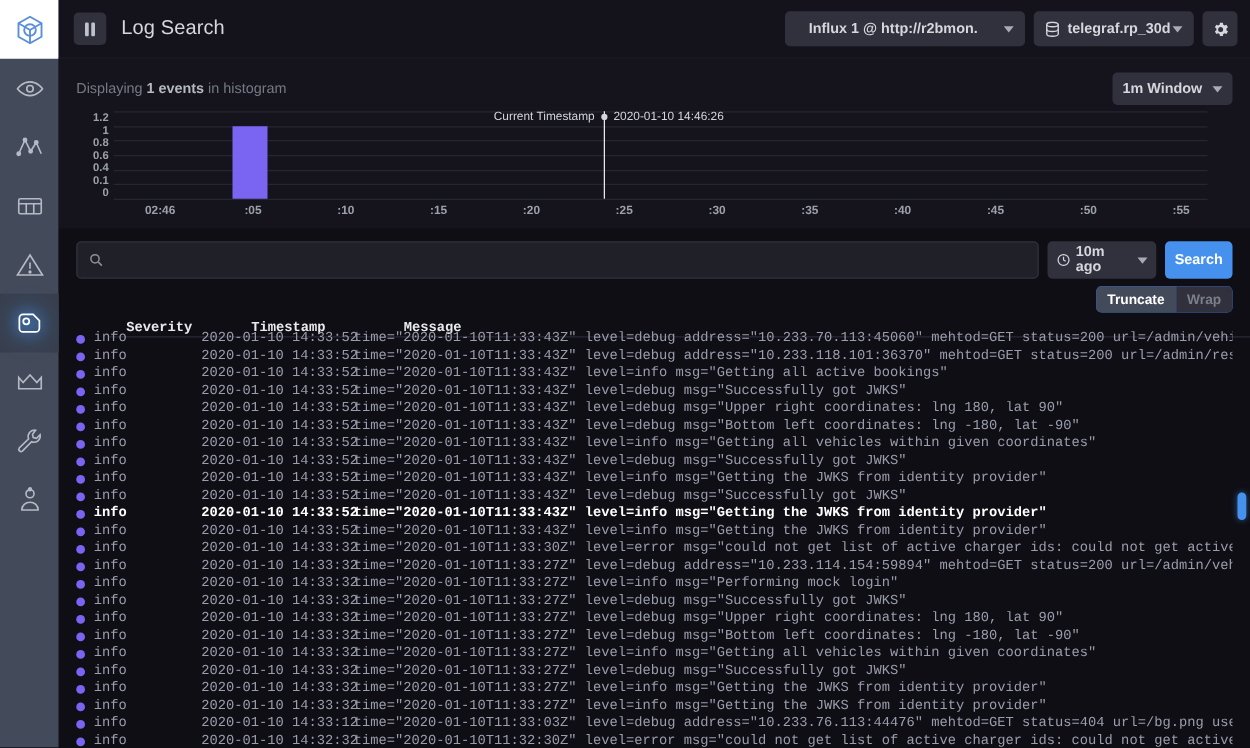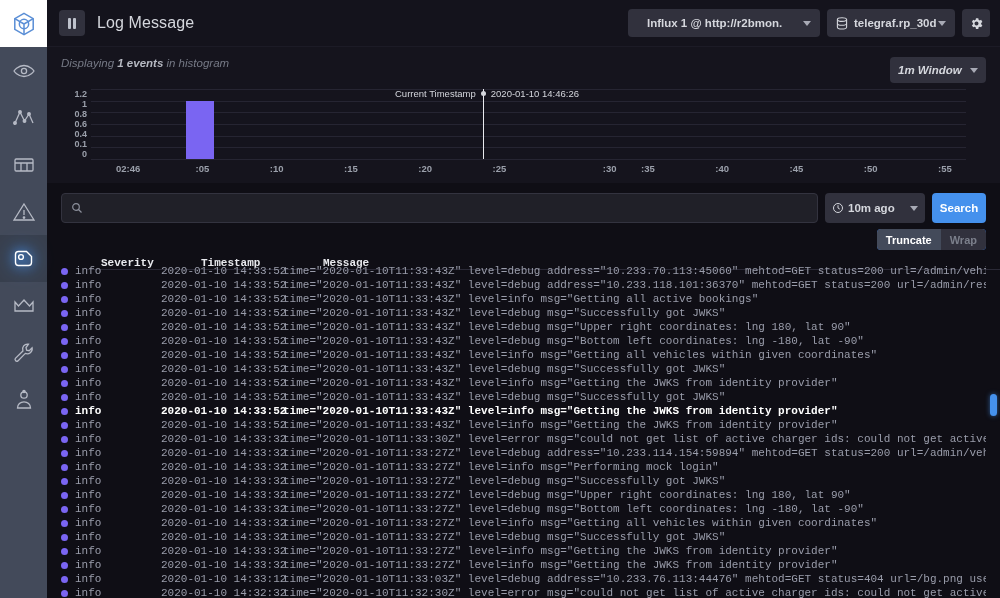--- a/index.html
+++ b/index.html
@@ -65,21 +65,21 @@
   .dd .txt { overflow: hidden; text-overflow: clip; white-space: nowrap; }
   .dd.src .txt { max-width: 160px; }
   .db-icon { margin-right: 6px; flex: 0 0 auto; }
   .gear-btn {
     width: 28px; height: 28px; border-radius: 4px; background: #31313d;
     display: flex; align-items: center; justify-content: center; cursor: pointer;
   }
 
   
   .histo-panel { background: #15141d; padding: 10px 14px 6px 14px; flex: 0 0 auto; }
-  .histo-top { display: flex; align-items: flex-start; height: 28px; font-style: italic; }
+  .histo-top { display: flex; align-items: center; height: 28px; }
   .displaying { font-size: 11.5px; color: #767a86; }
   .displaying b { color: #b6b9c2; }
   .window-dd {
     margin-left: auto; height: 26px; width: 96px; border-radius: 4px; background: #31313d;
     display: flex; align-items: center; padding: 0 8px;
     font-size: 11.5px; font-weight: bold; color: #d5d7dd; cursor: pointer;
   }
   .window-dd .caret {
     margin-left: auto; width: 0; height: 0;
     border-left: 4.5px solid transparent; border-right: 4.5px solid transparent;
@@ -121,21 +121,21 @@
     flex: 1 1 auto; height: 30px; background: #202028;
     border: 1px solid #33333f; border-radius: 4px;
     display: flex; align-items: center; padding: 0 9px; min-width: 0;
   }
   .search-box .ph {
     font-size: 12px; color: #5e626e; font-style: italic; margin-left: 7px;
     flex: 1 1 auto; background: none; border: 0; outline: none;
     font-family: "Liberation Sans", sans-serif;
   }
   .time-dd {
-    height: 30px; width: 100px; background: #31313d; border-radius: 4px;
+    height: 30px; width: 87px; background: #31313d; border-radius: 4px;
     display: flex; align-items: center; padding: 0 7px; gap: 4px;
     font-size: 11.5px; font-weight: bold; color: #d5d7dd; cursor: pointer;
   }
   .time-dd .caret {
     margin-left: auto; width: 0; height: 0;
     border-left: 4px solid transparent; border-right: 4px solid transparent;
     border-top: 5px solid #a8aab5;
   }
   .search-btn {
     height: 30px; width: 54px; border-radius: 4px; background: #4591ed;
@@ -253,21 +253,21 @@
     </div>
   </div>
 
   <div class="main">
 
     <div class="header">
       <div class="pause-btn">
         <i></i>
         <i></i>
       </div>
-      <div class="app-title">Log Message</div>
+      <div class="app-title">Log Search</div>
 
       <div class="header-right">
         <div class="dd src">
           <span class="txt">Influx 1 @ http://r2bmon.</span>
           <span class="caret"></span>
         </div>
         <div class="dd rp">
           <svg class="db-icon" width="12" height="13" viewBox="0 0 12 13" fill="none" stroke="#d5d7dd" stroke-width="1.1">
             <ellipse cx="6" cy="2.6" rx="4.6" ry="1.8"></ellipse>
             <path d="M1.4 2.6v7.6c0 1 2 1.8 4.6 1.8s4.6-.8 4.6-1.8V2.6"></path>
@@ -319,21 +319,21 @@
             <span class="val">2020-01-10 14:46:26</span>
           </div>
         </div>
         <div class="xaxis" id="xaxis">
             <div class="xtick" style="left: 4.16667%;">02:46</div>
             <div class="xtick" style="left: 12.5%;">:05</div>
             <div class="xtick" style="left: 20.8333%;">:10</div>
             <div class="xtick" style="left: 29.1667%;">:15</div>
             <div class="xtick" style="left: 37.5%;">:20</div>
             <div class="xtick" style="left: 45.8333%;">:25</div>
-            <div class="xtick" style="left: 54.1667%; margin-left: 36px;">:30</div>
+            <div class="xtick" style="left: 54.1667%;">:30</div>
             <div class="xtick" style="left: 62.5%;">:35</div>
             <div class="xtick" style="left: 70.8333%;">:40</div>
             <div class="xtick" style="left: 79.1667%;">:45</div>
             <div class="xtick" style="left: 87.5%;">:50</div>
             <div class="xtick" style="left: 95.8333%;">:55</div>
           </div>
       </div>
     </div>
 
     <div class="search-row">

